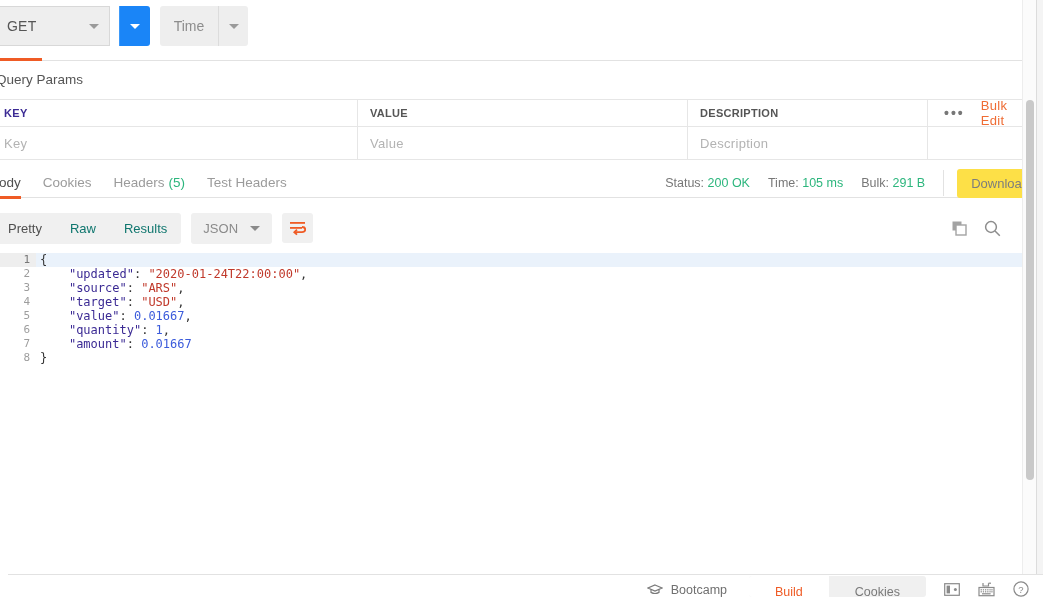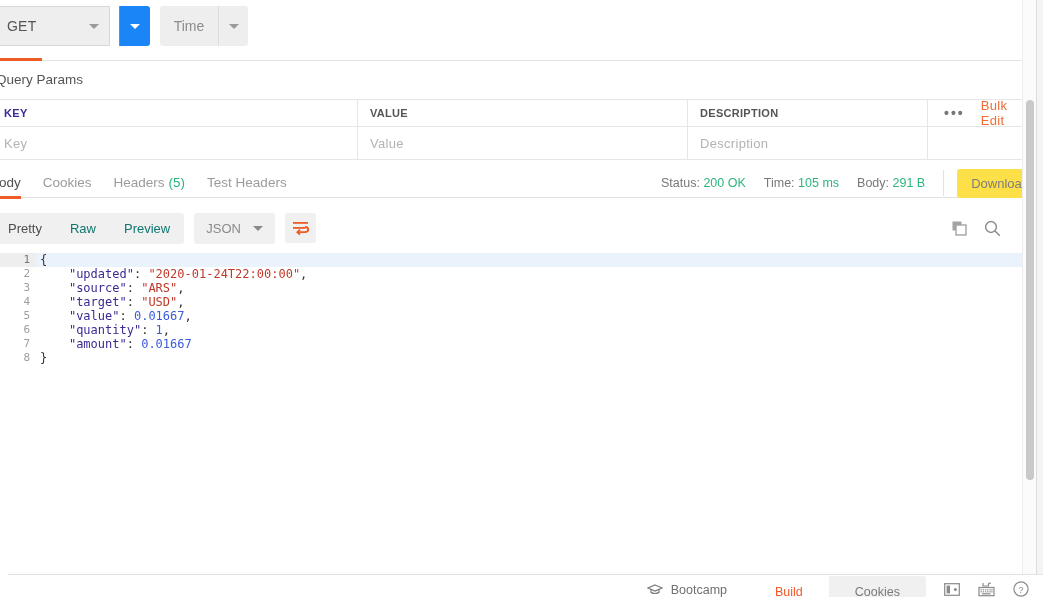--- a/index.html
+++ b/index.html
@@ -363,32 +363,32 @@
   <div class="resp-meta">
     <span class="meta-item">
       <span>Status:</span>
       <span class="meta-val">200 OK</span>
     </span>
     <span class="meta-item">
       <span>Time:</span>
       <span class="meta-val">105 ms</span>
     </span>
     <span class="meta-item">
-      <span>Body:</span>
+      <span>Bulk:</span>
       <span class="meta-val">291 B</span>
     </span>
     <span class="meta-sep"></span>
     <span class="download-btn">Download</span>
   </div>
 
   <div class="body-toolbar">
     <div class="fmt-group">
       <div class="fmt active">Pretty</div>
       <div class="fmt">Raw</div>
-      <div class="fmt">Preview</div>
+      <div class="fmt">Results</div>
     </div>
     <div class="lang-select">
       <span>JSON</span>
       <span class="caret"></span>
     </div>
     <div class="wrap-btn">
       <svg width="17" height="15" viewBox="0 0 17 15">
         <rect x="1" y="1" width="15" height="1.8" fill="#ef5b25"></rect>
         <rect x="1" y="6" width="12" height="1.8" fill="#ef5b25"></rect>
         <path d="M13 6 q3.2 0 3.2 2.6 q0 2.6 -3.2 2.6 L6 11.2" stroke="#ef5b25" stroke-width="1.8" fill="none"></path>

